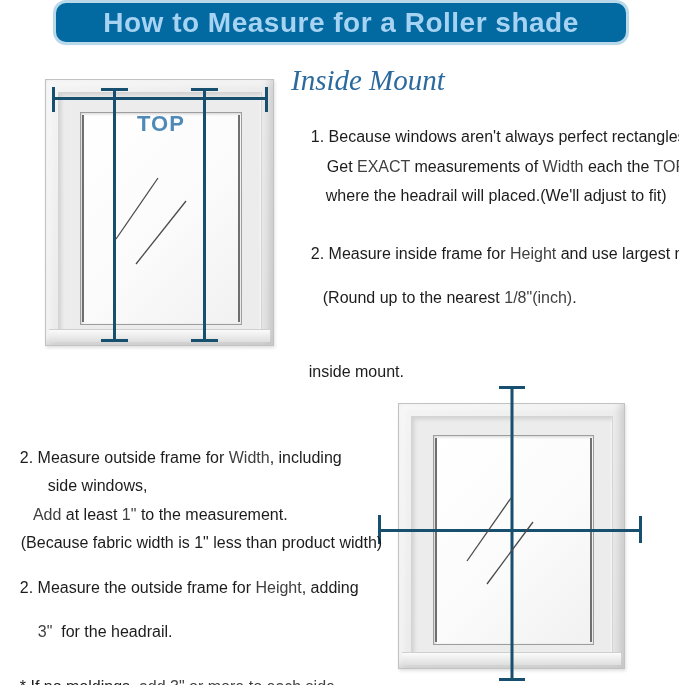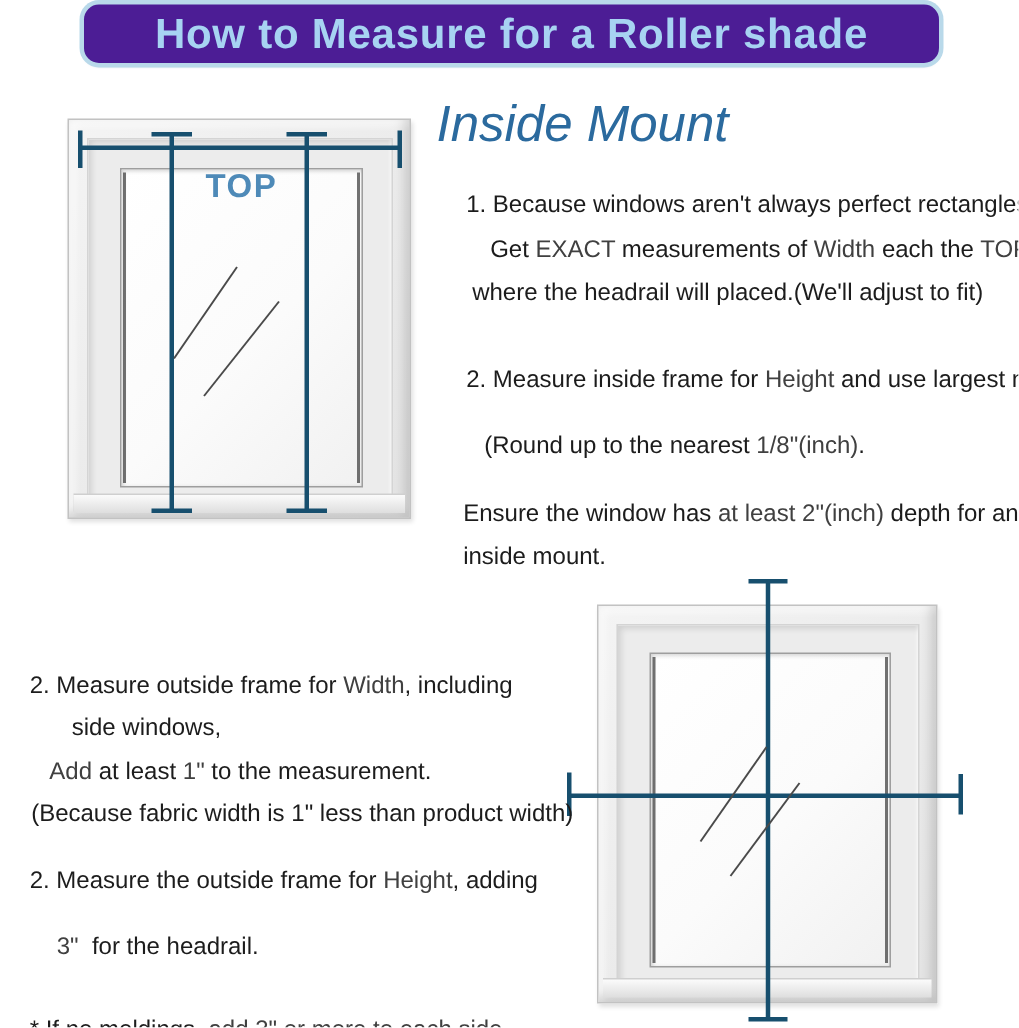--- a/index.html
+++ b/index.html
@@ -1,21 +1,21 @@
 <!DOCTYPE html>
 <html><head>
 <meta charset="utf-8">
 <style>
   html,body{margin:0;padding:0;background:#fff;}
   .page{position:relative;width:679px;height:685px;background:#fff;overflow:hidden;
         font-family:"Liberation Sans",sans-serif;}
 
   
   .banner{position:absolute;left:56px;top:3px;width:570px;height:39px;
-          background:#4c1d95;border-radius:10px;
+          background:#0369a1;border-radius:10px;
           box-shadow:0 0 0 3px #b9d9ea, 0 2px 2px rgba(23,79,110,.55);
           display:flex;align-items:center;justify-content:center;}
   .banner span{color:#a7d3f2;font-size:28px;font-weight:bold;letter-spacing:.5px;
           font-family:"Liberation Sans",sans-serif;}
 
   
   .win{position:absolute;background:linear-gradient(135deg,#f4f4f4,#e3e3e3);
        border:1px solid #c2c2c2;
        box-shadow:inset -3px -3px 8px rgba(0,0,0,.16), inset 3px 3px 6px rgba(255,255,255,.9),
                   1px 2px 3px rgba(0,0,0,.12);}
@@ -26,22 +26,22 @@
        border:1px solid #9e9e9e;box-shadow:inset 1px 1px 3px rgba(0,0,0,.18);}
   .win .sash{position:absolute;top:2px;bottom:2px;width:2px;background:#3c3c3c;opacity:.72;}
   .win .sash.l{left:1px;} .win .sash.r{right:1px;}
   .win .sill{position:absolute;left:3px;right:3px;bottom:3px;height:12px;
        background:linear-gradient(180deg,#fbfbfb,#dedede);
        box-shadow:0 -1px 0 #cfcfcf;}
 
   
   .t{position:absolute;font-size:16px;line-height:20px;color:#1c1c1c;white-space:pre;}
   .pp{color:#404040;}
-  .heading{position:absolute;font-family:Liberation Sans, sans-serif;font-style:italic;
-           font-size:34px;color:#2b6a9e;white-space:pre;}
+  .heading{position:absolute;font-family:Liberation Serif, serif;font-style:italic;
+           font-size:29px;color:#2b6a9e;white-space:pre;}
   .toplabel{position:absolute;left:137px;top:111px;font-size:22px;font-weight:bold;
            color:#4e8ab8;letter-spacing:1px;}
 
   .overlay{position:absolute;left:0;top:0;pointer-events:none;}
 </style>
 </head>
 <body>
 
 <div class="page">
 
@@ -100,34 +100,31 @@
   <div class="toplabel">TOP</div>
 
   <div class="heading" style="left:291px;top:64px;">Inside Mount</div>
 
   <div class="t" style="left:293px;top:107px;">
     <span>1. Because windows aren't always perfect rectangles:</span>
   </div>
   <div class="t" style="left:309px;top:137px;">
     <span>Get </span><span class="pp">EXACT</span><span> measurements of </span><span class="pp">Width</span><span> each the </span><span class="pp">TOP</span>
   </div>
-  <div class="t" style="left:297px;top:166px;text-align:center;">
+  <div class="t" style="left:308px;top:166px;text-align:center;">
     <span>where the headrail will placed.(We'll adjust to fit)</span>
   </div>
 
   <div class="t" style="left:293px;top:224px;">
     <span>2. Measure inside frame for </span><span class="pp">Height</span><span> and use largest number</span>
   </div>
   <div class="t" style="left:305px;top:268px;">
     <span>(Round up to the nearest </span><span class="pp">1/8"(inch)</span><span>.</span>
   </div>
 
-  <div class="t" style="left:291px;top:313px;">
-    <span>Ensure the window has </span><span class="pp">at least 2"(inch)</span><span> depth for an</span>
-  </div>
   <div class="t" style="left:291px;top:342px;">
     <span>inside mount.</span>
   </div>
 
 
   <div class="t" style="left:2px;top:428px;">
     <span>2. Measure outside frame for </span><span class="pp">Width</span><span>, including</span>
   </div>
   <div class="t" style="left:30px;top:456px;">
     <span>side windows,</span>

